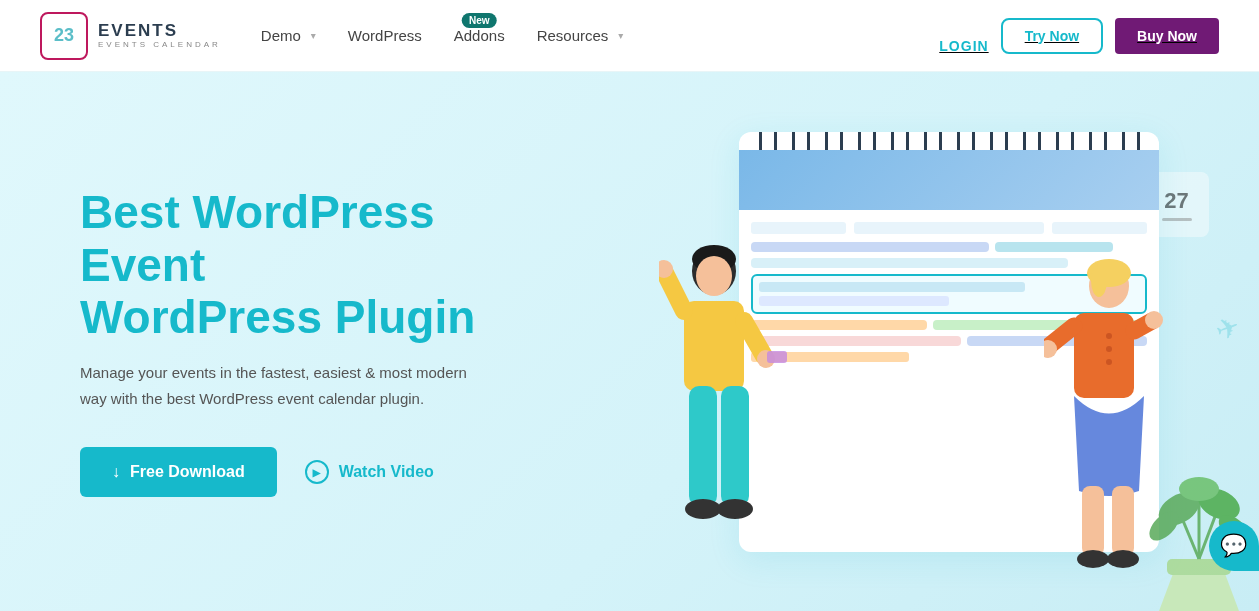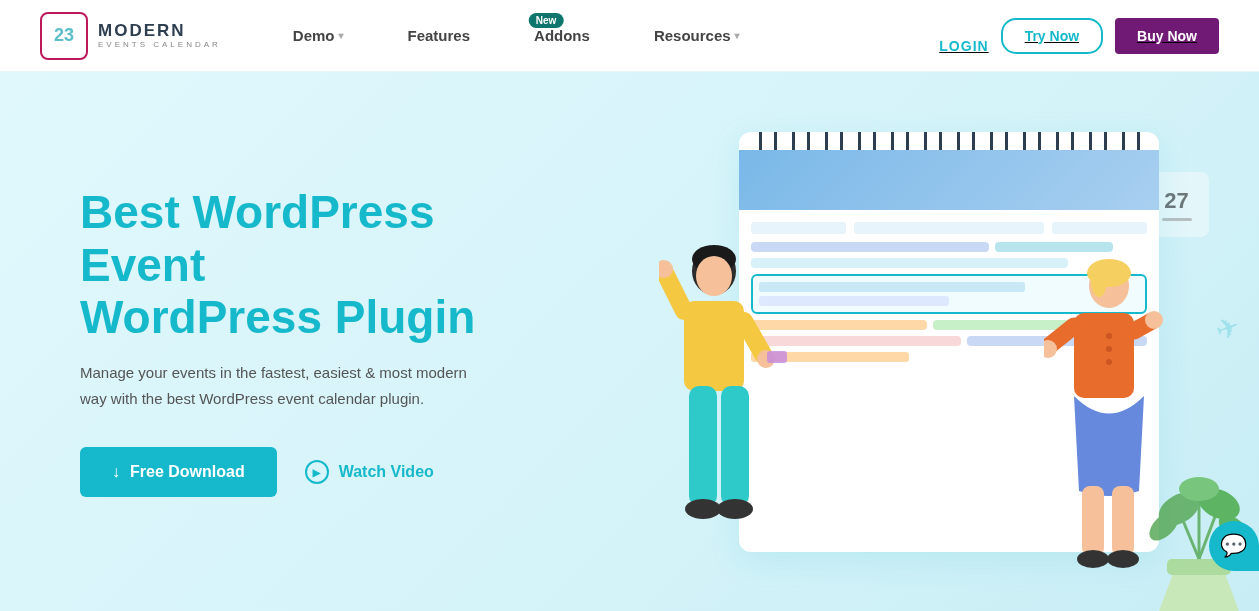--- a/index.html
+++ b/index.html
@@ -70,25 +70,24 @@
       gap: 32px;
       list-style: none;
     }
     .nav-links li {
       position: relative;
     }
     .nav-links a {
       text-decoration: none;
       color: #444;
       font-size: 15px;
-      font-weight: 700;
-      display: flex;
-      align-items: center;
-      gap: 4px;
-      margin-left: 32px;
+      font-weight: 400;
+      display: flex;
+      align-items: center;
+      gap: 10px;
     }
     .chevron {
       font-size: 10px;
       color: #aaa;
     }
     .badge-new {
       background: #0f766e;
       color: #fff;
       font-size: 10px;
       font-weight: 700;
@@ -113,21 +112,21 @@
       font-size: 14px;
       font-weight: 600;
       cursor: pointer;
       letter-spacing: 1px;
     }
     .btn-try {
       background: #fff;
       border: 2px solid #16b9cb;
       color: #16b9cb;
       padding: 8px 22px;
-      border-radius: 15px;
+      border-radius: 8px;
       font-size: 14px;
       font-weight: 600;
       cursor: pointer;
     }
     .btn-buy {
       background: #701a75;
       border: none;
       color: #fff;
       padding: 10px 22px;
       border-radius: 4px;
@@ -411,34 +410,34 @@
     }
   </style>
 </head>
 <body>
 
 <nav class="navbar">
   <div class="navbar-left">
     <div class="logo">
       <div class="logo-icon">23</div>
       <div class="logo-text">
-        <span class="logo-title">MODERN</span>
+        <span class="logo-title">EVENTS</span>
         <span class="logo-subtitle">EVENTS CALENDAR</span>
       </div>
     </div>
     <ul class="nav-links">
       <li>
         <a href="#">
           <span>Demo</span>
           <span class="chevron">▾</span>
         </a>
       </li>
       <li>
         <a href="#">
-          <span>Features</span>
+          <span>WordPress</span>
         </a>
       </li>
       <li style="position:relative;">
         <span class="badge-new">New</span>
         <a href="#">
           <span>Addons</span>
         </a>
       </li>
       <li>
         <a href="#">

